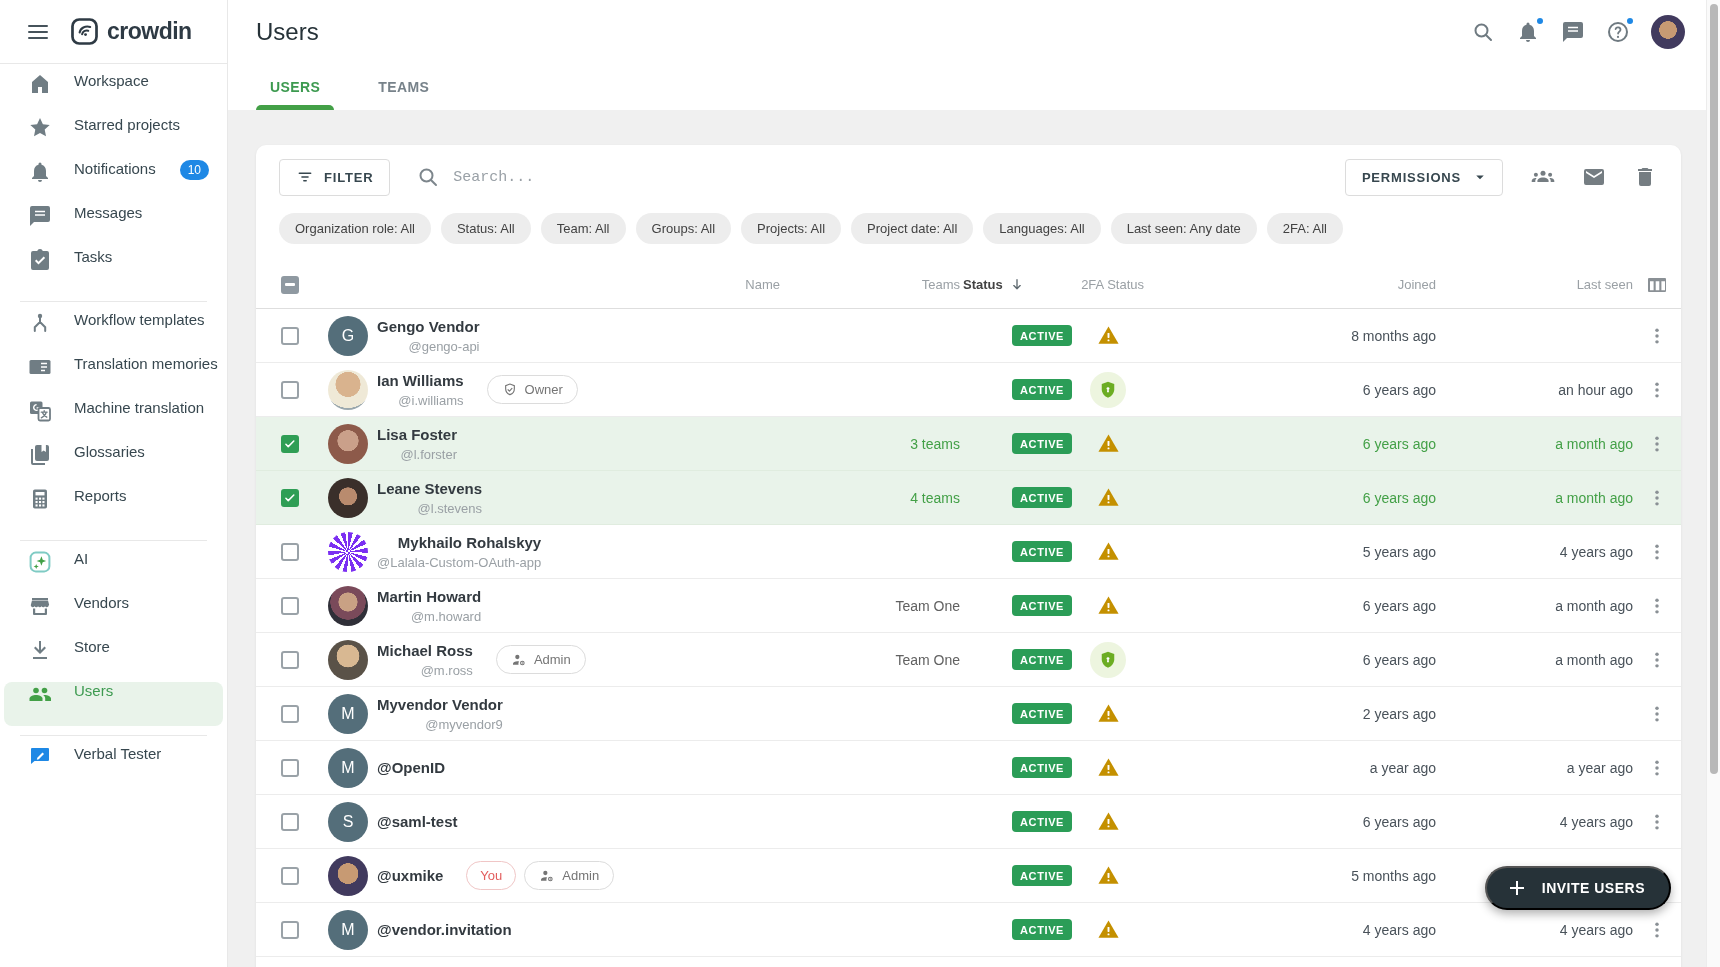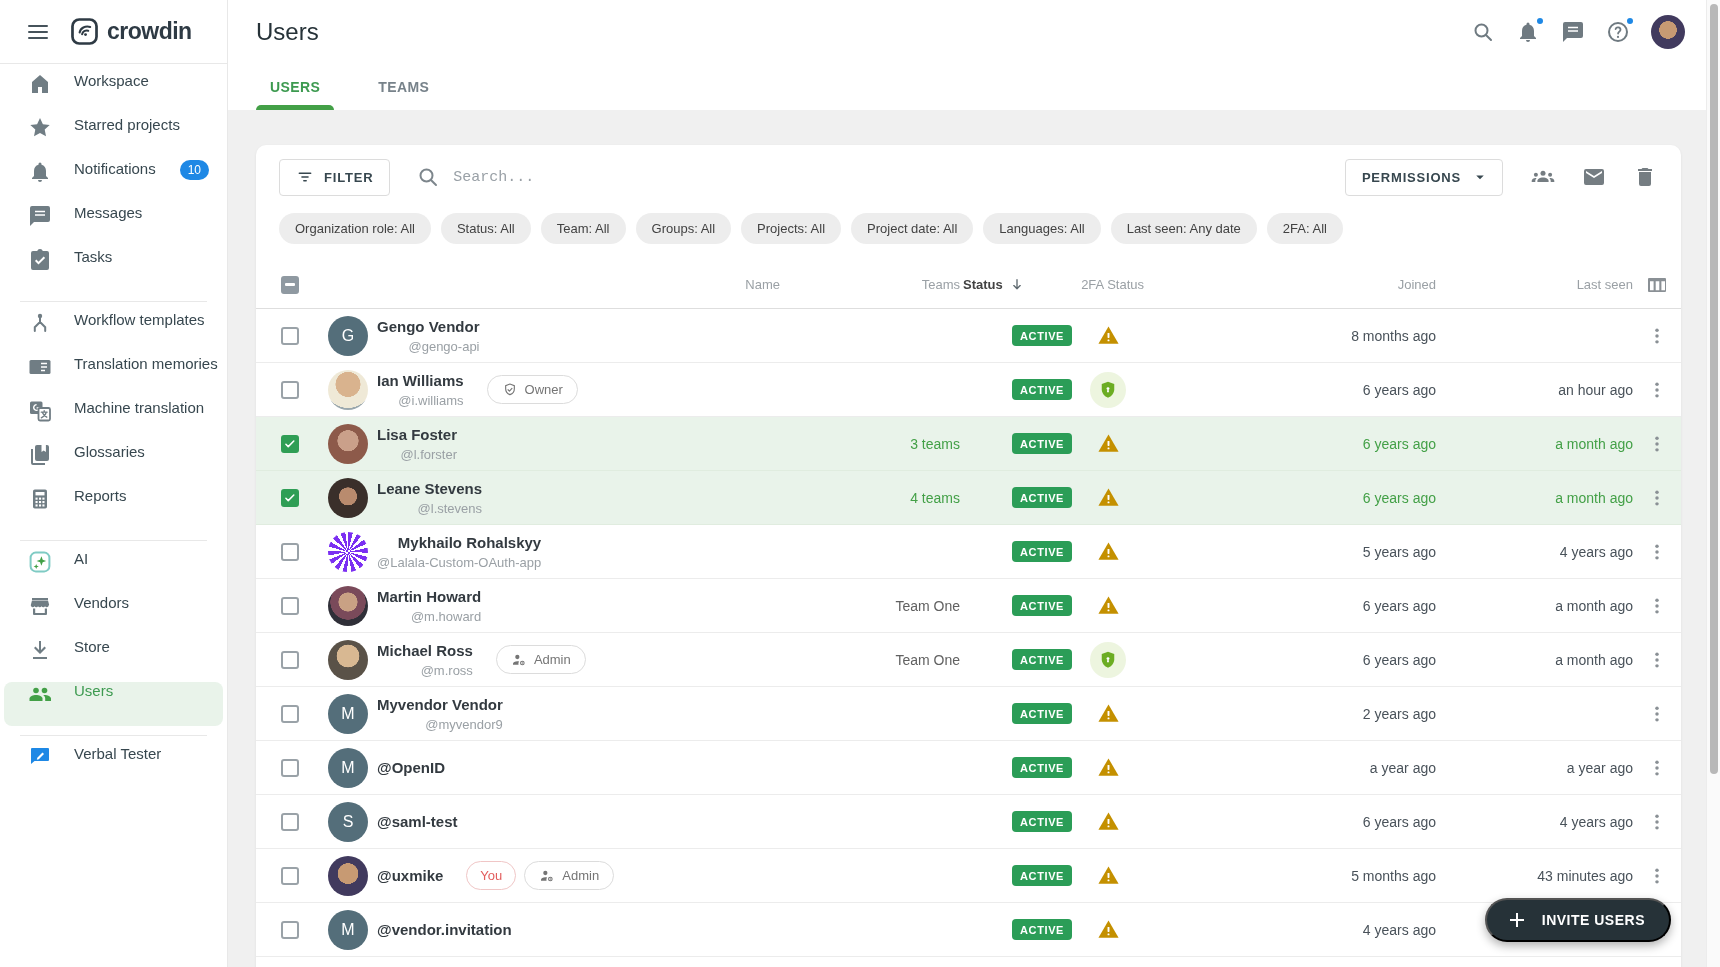--- a/index.html
+++ b/index.html
@@ -94,21 +94,21 @@
   .warn-ic { width:23px; height:23px; }
   .shield-wrap { width:36px; height:36px; border-radius:50%; background:#edf5df; display:flex; align-items:center; justify-content:center; }
   .shield-wrap .ic { width:20px; height:20px; }
   .c-joined { padding-left:44px; font-size:14px; color:#49525a; }
   .c-last { padding-left:6px; font-size:14px; color:#49525a; }
   .green { color:#43a047 !important; }
   .c-kebab { display:flex; justify-content:center; color:#8a9095; cursor:pointer; }
   .c-kebab .ic { width:22px; height:22px; }
 
   
-  .invite-btn { position:absolute; top:898px; right:49px; height:44px; border-radius:22px; background:#263238; color:#fff; display:flex; align-items:center; gap:13px; padding:0 24px 0 18px; font-size:14px; font-weight:700; letter-spacing:.5px; box-shadow:0 4px 10px rgba(0,0,0,.3); cursor:pointer; z-index:30; }
+  .invite-btn { position:absolute; top:866px; right:49px; height:44px; border-radius:22px; background:#263238; color:#fff; display:flex; align-items:center; gap:13px; padding:0 24px 0 18px; font-size:14px; font-weight:700; letter-spacing:.5px; box-shadow:0 4px 10px rgba(0,0,0,.3); cursor:pointer; z-index:30; }
   .invite-btn .ic { color:#fff; }
 
   
   .scrollbar { position:absolute; top:0; right:0; width:14px; height:100%; background:#fafafa; border-left:1px solid #ececec; z-index:40; }
   .scroll-thumb { position:absolute; top:4px; left:3px; width:8px; height:770px; background:#b8b8b8; border-radius:5px; cursor:pointer; }
 
   .ic { display:inline-flex; }
   .ic svg { width:100%; height:100%; display:block; }
   .ic-24 { width:24px; height:24px; }
   .ic-18 { width:18px; height:18px; }

